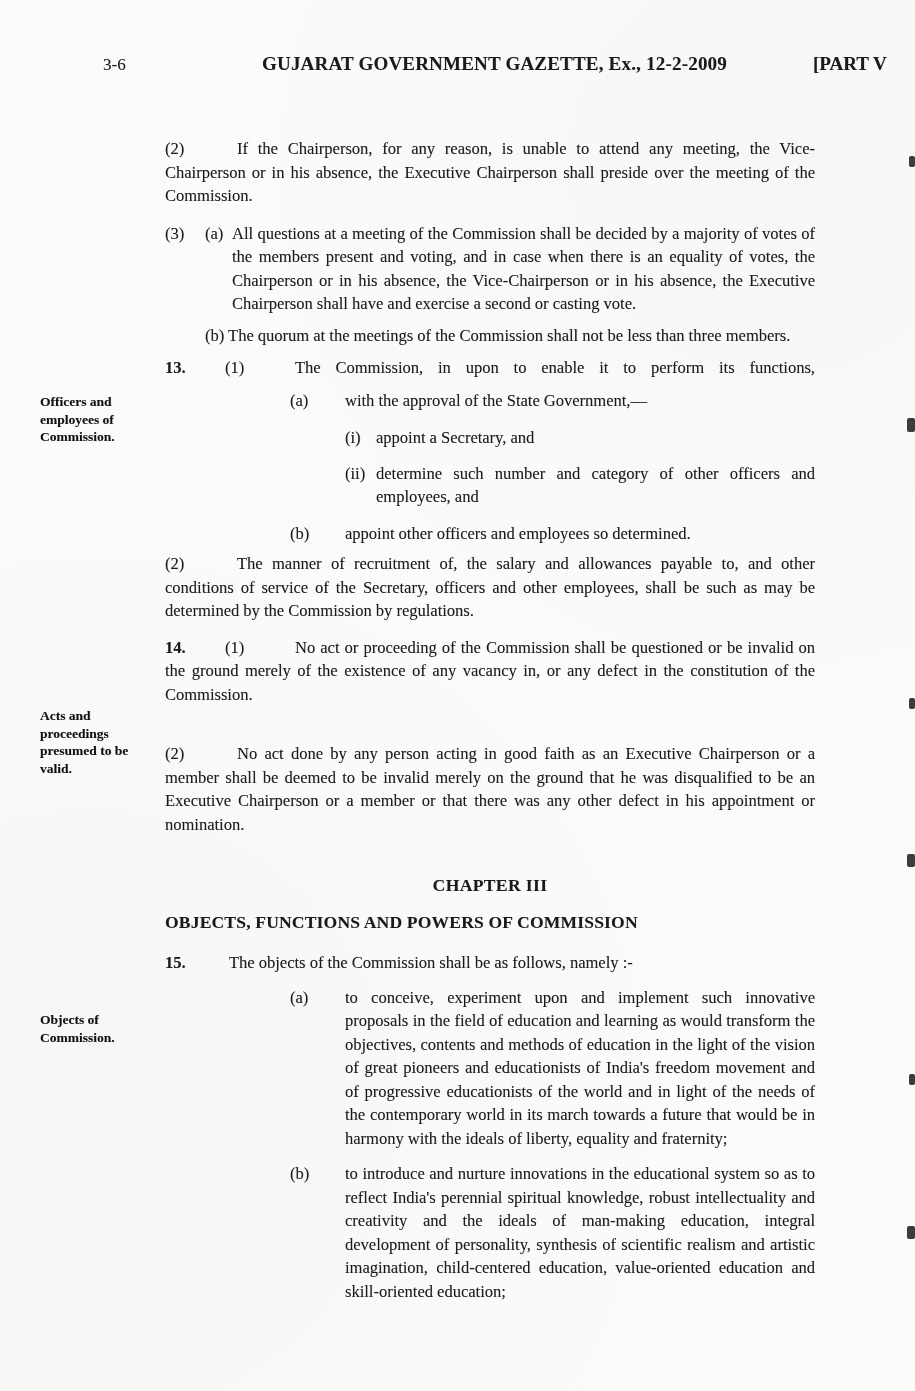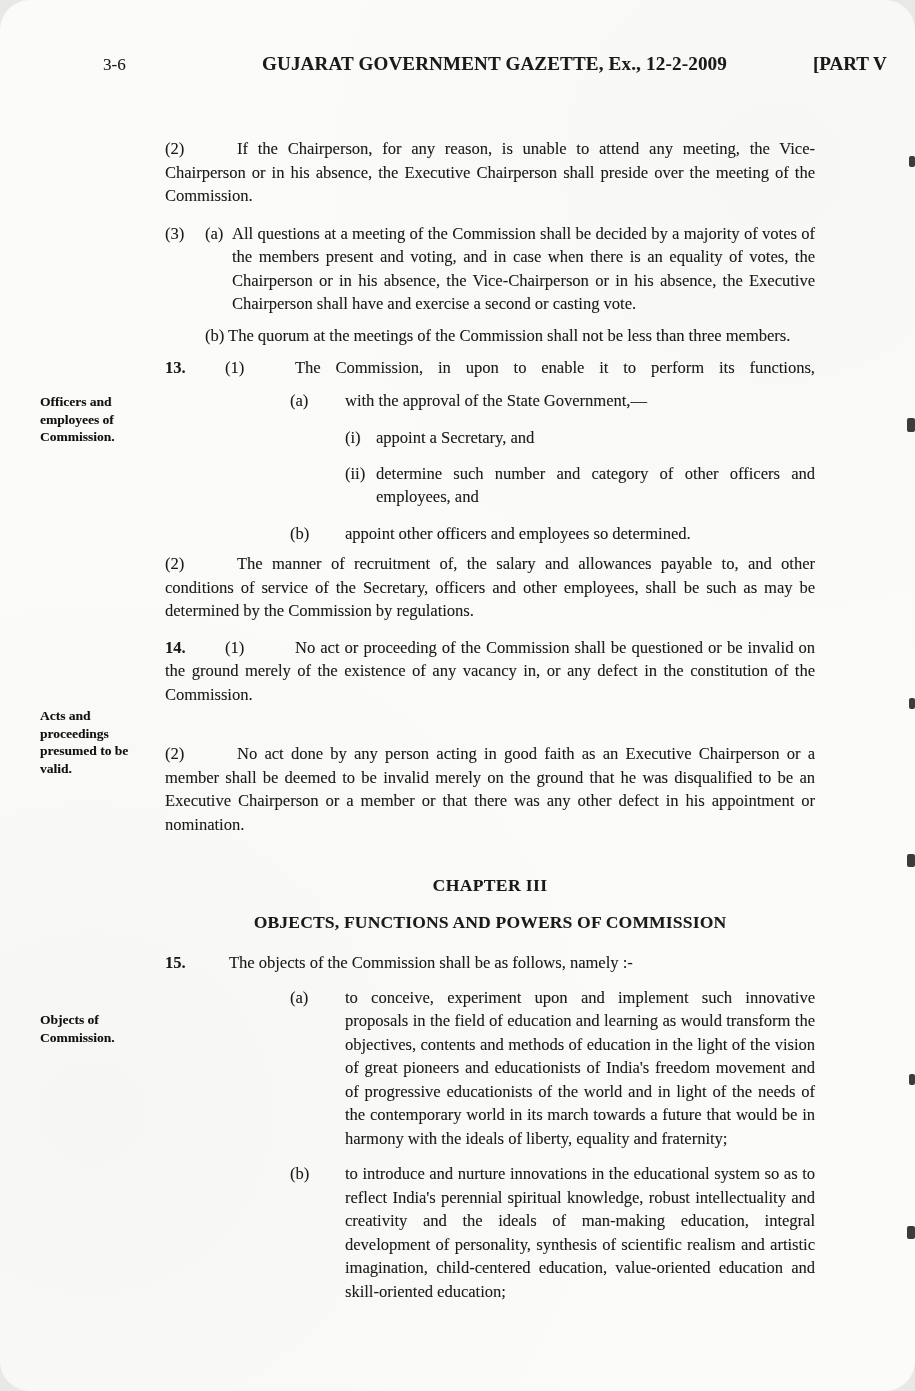--- a/index.html
+++ b/index.html
@@ -7,21 +7,20 @@
     position:relative;
     width:915px; height:1391px;
     margin:0 auto;
     background:#fbfbf9;
     background-image:
       radial-gradient(circle at 85% 12%, rgba(0,0,0,0.015), transparent 40%),
       radial-gradient(circle at 10% 80%, rgba(0,0,0,0.02), transparent 45%);
     font-family:"Liberation Serif","DejaVu Serif",serif;
     color:#1a1a1a;
     overflow:hidden;
-    border-radius:30px;
   }
   .page * { text-shadow:0.3px 0.3px 0.6px rgba(20,20,20,0.28); }
 
   
   .header { position:absolute; top:53px; left:0; right:0; height:26px; }
   .pageno { position:absolute; left:103px; top:2px; font-size:17px; }
   .gtitle { position:absolute; left:262px; top:0; font-size:19px; font-weight:700; letter-spacing:0.2px; white-space:nowrap; }
   .gpart  { position:absolute; left:813px; top:0; font-size:19px; font-weight:700; white-space:nowrap; }
 
   
@@ -53,21 +52,21 @@
   .line2 { }
 
   .sub1 { display:flex; margin-left:125px; }
   .sub1 .n { width:55px; flex:none; }
   .sub1 .t { flex:1; margin:0; text-align:justify; }
   .sub2 { display:flex; margin-left:180px; }
   .sub2 .n { width:31px; flex:none; }
   .sub2 .t { flex:1; margin:0; text-align:justify; }
 
   .chap-head { text-align:center; font-weight:700; font-size:17.5px; letter-spacing:0.4px; }
-  .chap-sub  { text-align:center; font-weight:700; font-size:17.5px; letter-spacing:0.2px; }
+  .chap-sub  { font-weight:700; font-size:17.5px; letter-spacing:0.2px; }
 
   
   .mt8  { margin-top:8px; }
   .mt9  { margin-top:9px; }
   .mt7  { margin-top:7px; }
   .mt11 { margin-top:11px; }
   .mt12 { margin-top:12px; }
   .mt13 { margin-top:13px; }
   .mt14 { margin-top:14px; }
   .mt17 { margin-top:17px; }

